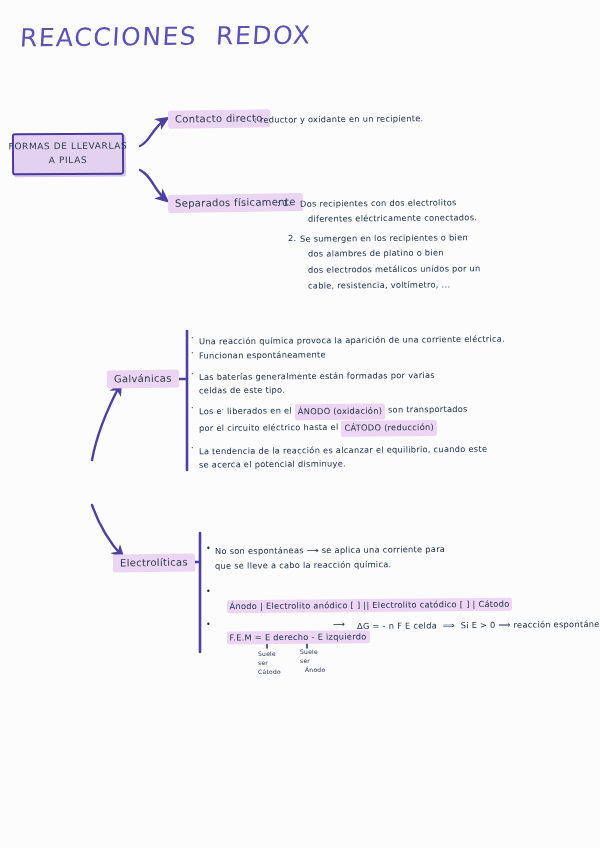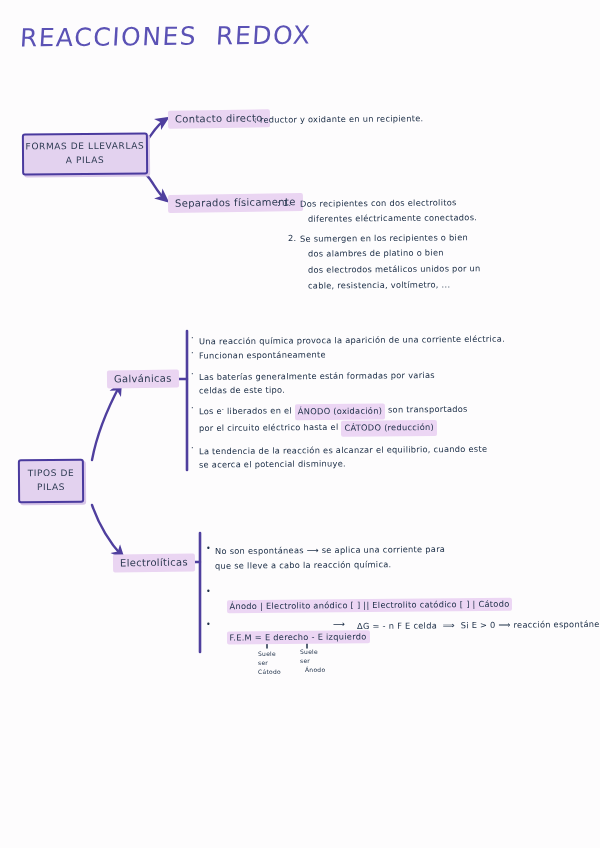--- a/index.html
+++ b/index.html
@@ -135,44 +135,40 @@
 
     <path d="M267,648 L267,638" stroke="#20324a" stroke-width="1.5" stroke-linecap="round"></path>
     <path d="M264.2,641.4 L267,637.4 L269.8,641.4" stroke="#20324a" stroke-width="1.5" fill="none" stroke-linecap="round" stroke-linejoin="round"></path>
 
     <path d="M307,648 L307,636" stroke="#20324a" stroke-width="1.5" stroke-linecap="round"></path>
     <path d="M304.2,639.8 L307,635.6 L309.8,639.8" stroke="#20324a" stroke-width="1.5" fill="none" stroke-linecap="round" stroke-linejoin="round"></path>
   </svg>
 
   <div class="title">REACCIONES  REDOX</div>
 
-  <div class="node-box" style="left:22px; top:133px; width:126px; height:42px;">
+  <div class="node-box" style="left:12px; top:133px; width:112px; height:42px;">
     <span>FORMAS DE LLEVARLAS</span>
     <span>A PILAS</span>
   </div>
 
   <div class="chip" style="left:168px; top:110px;">Contacto directo</div>
   <div class="hw" style="left:254px; top:113px;">: reductor y oxidante en un recipiente.</div>
 
   <div class="chip" style="left:168px; top:194px;">Separados físicamente</div>
   <div class="hw" style="left:277px; top:197px;">: 1.</div>
 
   <div class="hw" style="left:300px; top:197px;">Dos recipientes con dos electrolitos</div>
   <div class="hw" style="left:308px; top:212px;">diferentes eléctricamente conectados.</div>
 
   <div class="hw" style="left:288px; top:232px;">2.</div>
   <div class="hw" style="left:300px; top:232px;">Se sumergen en los recipientes o bien</div>
   <div class="hw" style="left:308px; top:247px;">dos alambres de platino o bien</div>
   <div class="hw" style="left:308px; top:263px;">dos electrodos metálicos unidos por un</div>
   <div class="hw" style="left:308px; top:279px;">cable, resistencia, voltímetro, ...</div>
 
-  <div class="node-box" style="left:18px; top:459px; width:66px; height:44px;">
-    <span>TIPOS DE</span>
-    <span>PILAS</span>
-  </div>
 
   <div class="chip" style="left:107px; top:370px;">Galvánicas</div>
 
   <div class="bullet" style="left:191px; top:334px;">·</div>
   <div class="hw" style="left:199px; top:334px;">Una reacción química provoca la aparición de una corriente eléctrica.</div>
 
   <div class="bullet" style="left:191px; top:349px;">·</div>
   <div class="hw" style="left:199px; top:349px;">Funcionan espontáneamente</div>
 
   <div class="bullet" style="left:191px; top:370px;">·</div>

